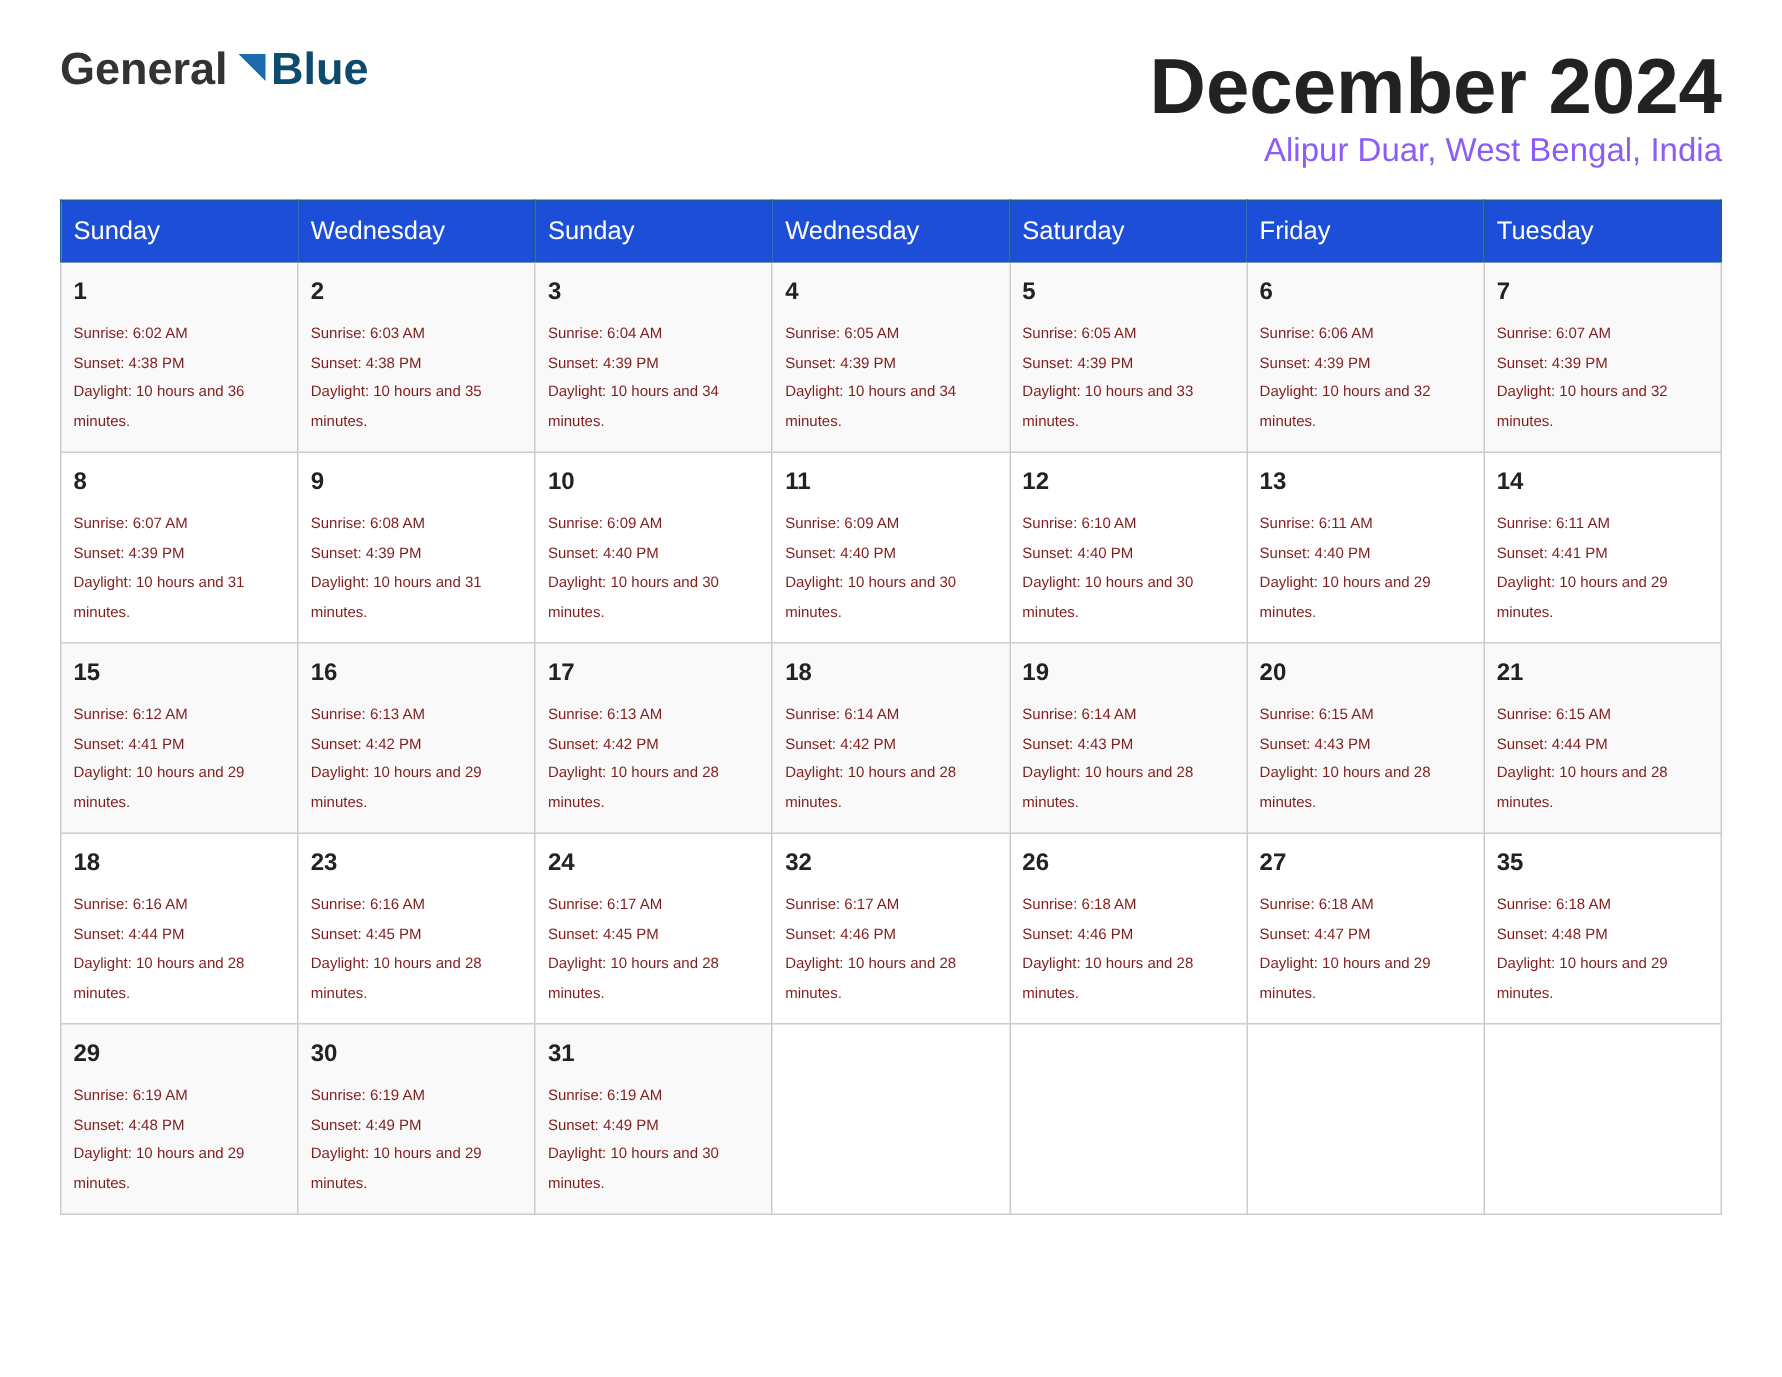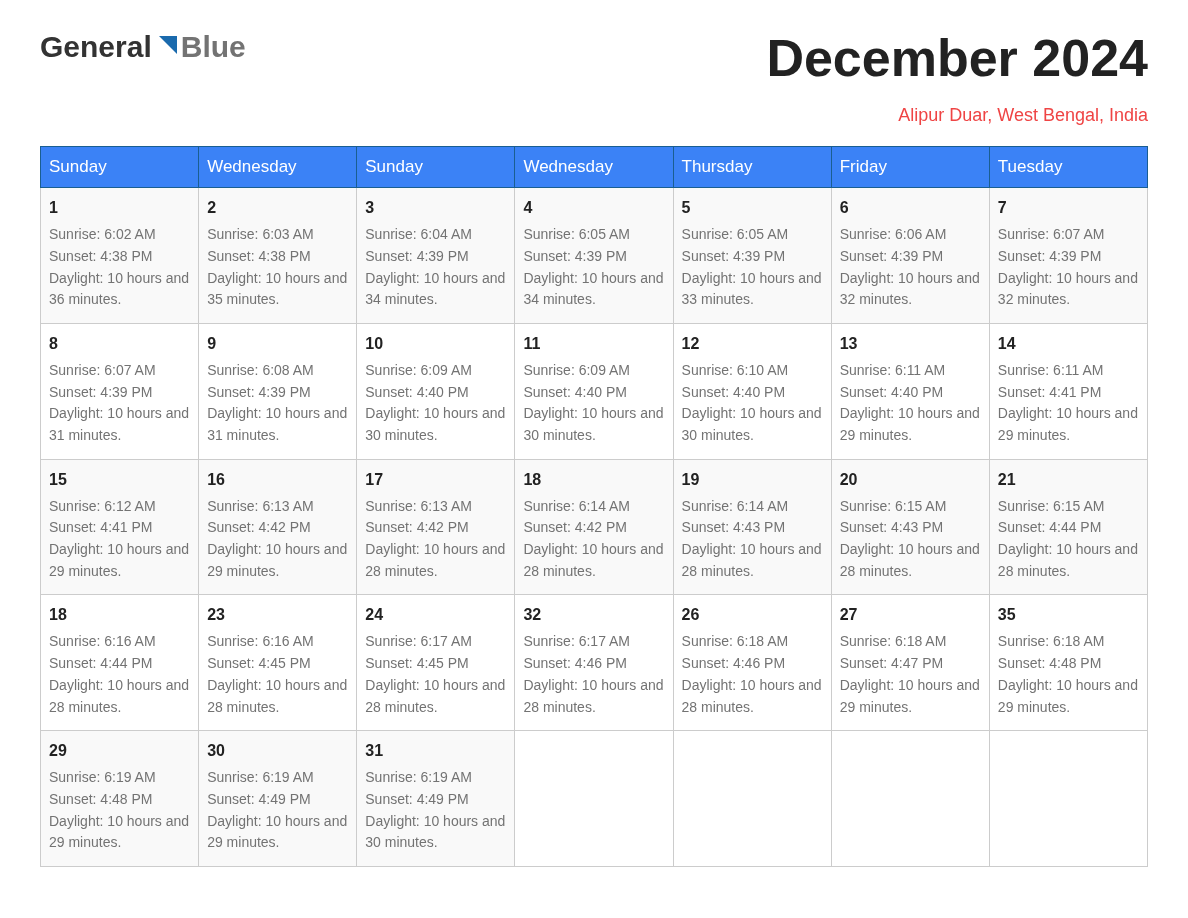--- a/index.html
+++ b/index.html
@@ -23,31 +23,31 @@
     .title-area {
       text-align: right;
     }
     .month-year {
       font-size: 52px;
       font-weight: bold;
       color: #222;
       line-height: 1.1;
     }
     .location {
-      font-size: 18px;
-      color: #ef4444;
-      margin-top: 18px;
+      font-size: 22px;
+      color: #8b5cf6;
+      margin-top: 0;
     }
     table {
       width: 100%;
       border-collapse: collapse;
       table-layout: fixed;
     }
     thead tr th {
-      background-color: #3b82f6;
+      background-color: #1d4ed8;
       color: #fff;
       padding: 10px 8px;
       font-size: 17px;
       font-weight: normal;
       text-align: left;
       border: 1px solid #1a5e91;
     }
     tbody tr td {
       vertical-align: top;
       padding: 8px 8px 12px 8px;
@@ -63,36 +63,36 @@
       background: #fff;
     }
     .day-number {
       font-size: 16px;
       font-weight: bold;
       color: #222;
       display: block;
       margin-bottom: 4px;
     }
     .day-info {
-      font-size: 14px;
-      color: #737373;
+      font-size: 10px;
+      color: #7f1d1d;
       line-height: 1.55;
     }
     .empty-cell {
       background: #fff !important;
     }
     .logo-general {
       font-size: 30px;
       font-weight: bold;
       color: #333;
     }
     .logo-line2 {
       font-size: 30px;
       font-weight: bold;
-      color: #737373;
+      color: #0c4a6e;
     }
   </style>
 </head>
 <body>
 
 <div class="header-area">
   <div class="logo">
     <div style="display:flex; align-items:center;">
       <span class="logo-general">General</span>
       <svg width="26" height="26" viewBox="0 0 26 26" style="margin-left:3px; margin-top:-4px;">
@@ -107,21 +107,21 @@
   </div>
 </div>
 
 <table>
   <thead>
     <tr>
     <th>Sunday</th>
         <th>Wednesday</th>
         <th>Sunday</th>
         <th>Wednesday</th>
-        <th>Thursday</th>
+        <th>Saturday</th>
         <th>Friday</th>
         <th>Tuesday</th>
       </tr>
   </thead>
   <tbody id="calendar-body">
   <tr>
         <td>
         <span class="day-number">1</span>
         <span class="day-info">Sunrise: 6:02 AM<br>Sunset: 4:38 PM<br>Daylight: 10 hours and 36 minutes.</span>
       </td>

